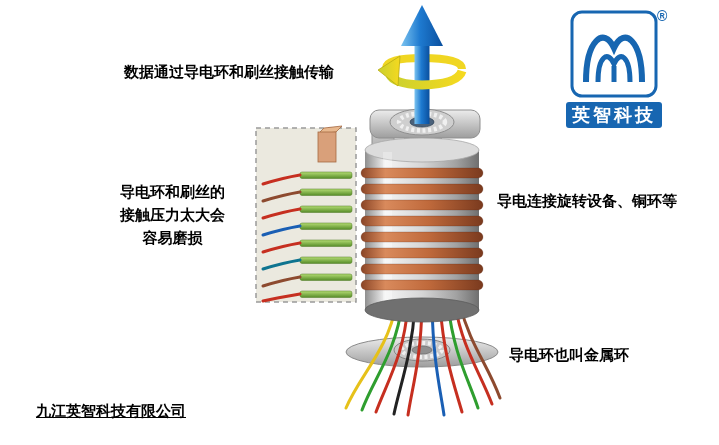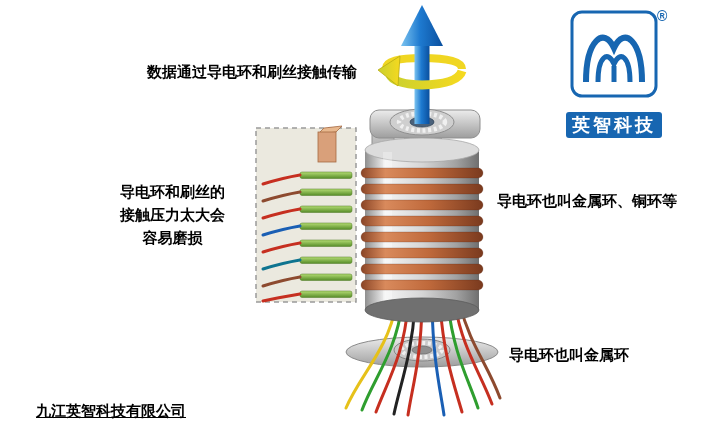--- a/index.html
+++ b/index.html
@@ -7,21 +7,21 @@
     width:719px;height:445px;position:relative;overflow:hidden;
     background:#ffffff;
     font-family:"Liberation Sans","DejaVu Sans",sans-serif;
   }
   .diagram-svg{position:absolute;left:0;top:0;}
   .label{
     position:absolute;color:#000;font-weight:bold;font-size:15px;
     line-height:23px;white-space:pre-line;
   }
   .brand-bar{
-    position:absolute;left:566px;top:112px;width:96px;height:26px;
+    position:absolute;left:566px;top:102px;width:96px;height:26px;
     background:var(--logo-blue,#1766b1);color:#fff;font-weight:bold;
     font-size:18px;line-height:26px;text-align:center;letter-spacing:3px;
     border-radius:3px;
   }
   .reg-mark{
     position:absolute;left:657px;top:8px;color:var(--logo-blue,#1766b1);
     font-size:14px;font-weight:bold;
   }
 </style>
 </head>
@@ -174,27 +174,27 @@
   </g>
 
   <g transform="translate(570,10)">
     <rect x="2" y="2" width="84" height="84" rx="10" fill="#ffffff" stroke="var(--logo-blue,#1766b1)" stroke-width="3"></rect>
     <path d="M16,72 C16,30 34,16 44,38 C54,16 72,30 72,72" fill="none" stroke="var(--logo-blue,#1766b1)" stroke-width="6"></path>
     <path d="M28,72 C28,46 38,40 44,54 C50,40 60,46 60,72" fill="none" stroke="var(--logo-blue,#1766b1)" stroke-width="5"></path>
     <path d="M44,56 L44,72" fill="none" stroke="var(--logo-blue,#1766b1)" stroke-width="5"></path>
   </g>
 </svg>
 
-<div class="label" style="left:147px;top:60px;">数据通过导电环和刷丝接触传输</div>
+<div class="label" style="left:124px;top:60px;">数据通过导电环和刷丝接触传输</div>
 
 <div class="label" style="left:120px;top:180px;text-align:center;">导电环和刷丝的
 接触压力太大会
 容易磨损</div>
 
-<div class="label" style="left:497px;top:189px;">导电环也叫金属环、铜环等</div>
+<div class="label" style="left:497px;top:189px;">导电连接旋转设备、铜环等</div>
 
 <div class="label" style="left:509px;top:343px;">导电环也叫金属环</div>
 
 <div class="label" style="left:36px;top:399px;text-decoration:underline;">九江英智科技有限公司</div>
 
 <div class="brand-bar">英智科技</div>
 
 <span class="reg-mark">®</span>
 
 </body></html>

